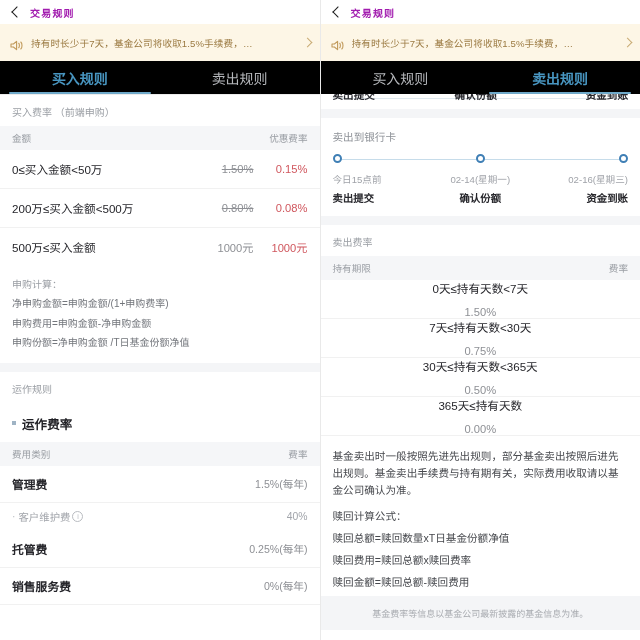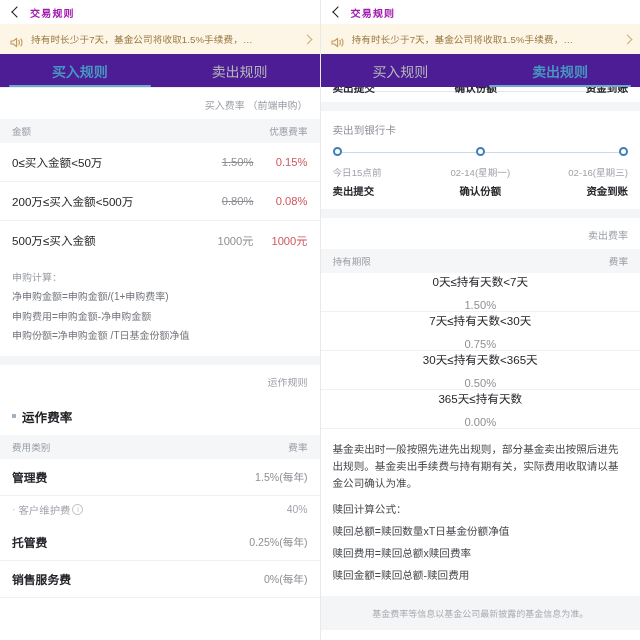--- a/index.html
+++ b/index.html
@@ -19,52 +19,52 @@
   .back-chev{width:11px;height:11px;position:relative;flex:0 0 auto;margin-right:9px;}
   .back-chev:before{
     content:"";position:absolute;left:3px;top:1px;width:7px;height:7px;
     border-left:1.6px solid #1c1c1c;border-bottom:1.6px solid #1c1c1c;
     transform:rotate(45deg);
   }
   .nav-title{font-size:10px;font-weight:700;color:#a21caf;letter-spacing:1.2px;}
 
   
   .notice{
-    height:30px;display:flex;align-items:center;
+    height:37px;display:flex;align-items:center;
     background:#fdf6e6;padding:0 8px 0 10px;
   }
   .speaker{flex:0 0 auto;width:15px;height:11px;margin-right:6px;position:relative;}
   .notice-text{
     flex:1 1 auto;font-size:9.6px;color:#9b7a42;white-space:nowrap;
     overflow:hidden;text-overflow:ellipsis;letter-spacing:.1px;
   }
   .notice-chev{flex:0 0 auto;width:9px;height:9px;position:relative;margin-left:4px;}
   .notice-chev:before{
     content:"";position:absolute;left:1px;top:1px;width:6px;height:6px;
     border-right:1.2px solid #c9ab74;border-top:1.2px solid #c9ab74;
     transform:rotate(45deg);
   }
 
   
-  .tabs{display:flex;height:33px;background:#4c1d95;position:relative;}
+  .tabs{display:flex;height:33px;background:#000000;position:relative;}
   .tab{
     flex:1 1 50%;display:flex;align-items:center;justify-content:center;
     font-size:14px;color:#b4b6ba;position:relative;
   }
   .tab.active{color:#4895c0;font-weight:700;}
   .tab.active:after{
     content:"";position:absolute;bottom:0;left:50%;transform:translateX(-50%);
     width:142px;height:2px;background:#6fa9c9;border-radius:1px;
   }
   .tabs-sep{height:1px;background:#ececec;}
 
   
   .gap{background:#f4f5f7;}
   .sec-label{
-    font-size:10px;color:#9a9ea4;padding:9px 12px 7px 12px;background:#fff;text-align:right;
+    font-size:10px;color:#9a9ea4;padding:9px 12px 7px 12px;background:#fff;
   }
   .thead{
     display:flex;justify-content:space-between;align-items:center;
     background:#f5f6f8;height:24px;padding:0 12px;
     font-size:9.6px;color:#9a9ea4;
   }
   .row{
     display:flex;align-items:center;justify-content:flex-end;
     height:38px;padding:0 12px;border-bottom:1px solid #f1f1f1;background:#fff;
   }

